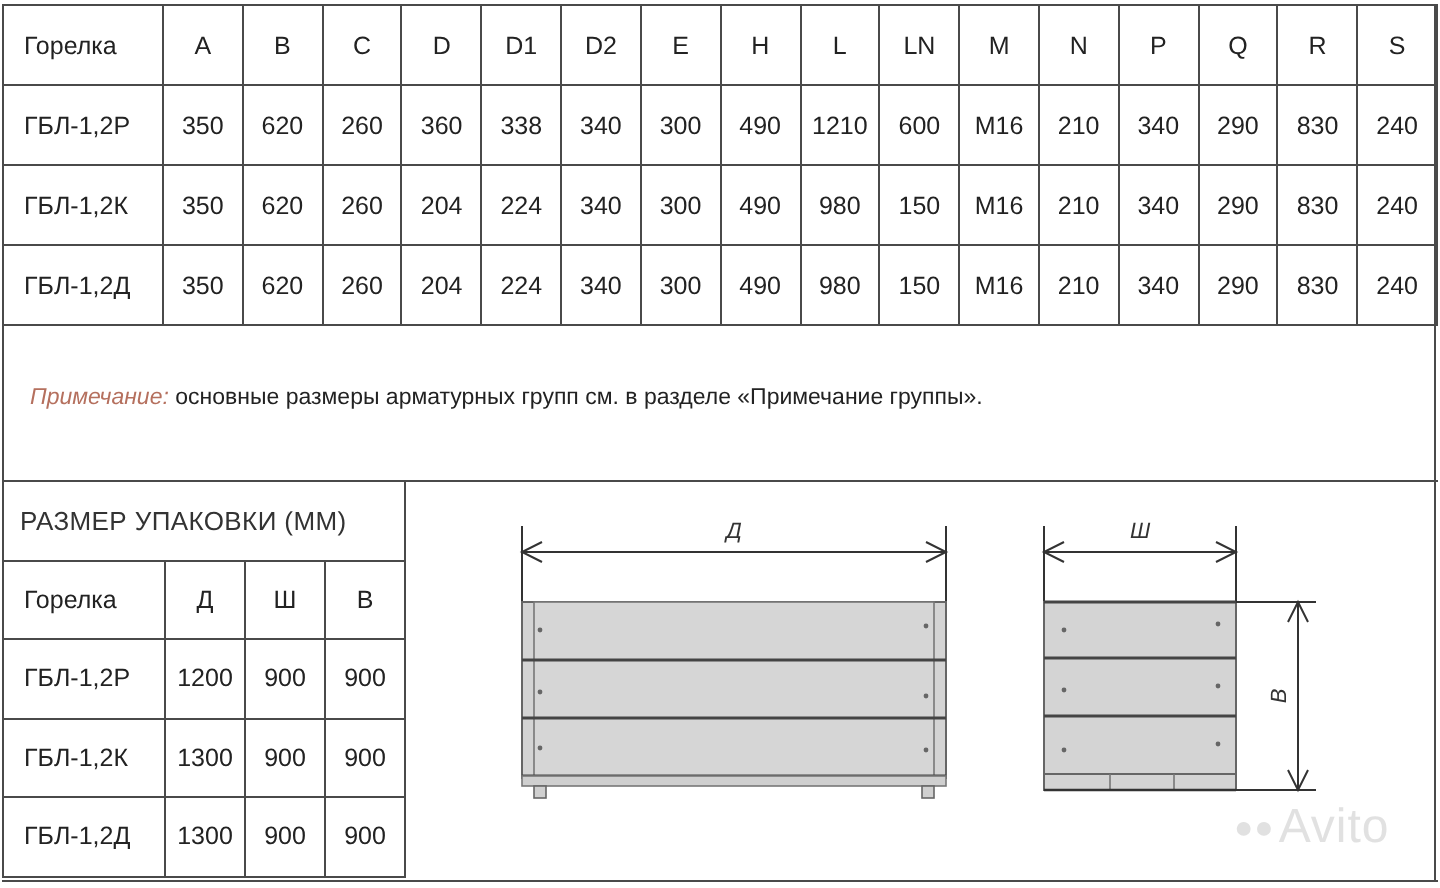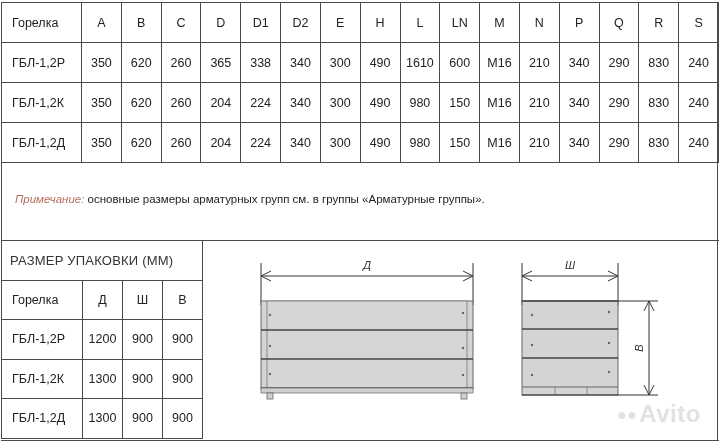--- a/index.html
+++ b/index.html
@@ -20,21 +20,21 @@
   table.pack { position:absolute; left:1px; top:240px; border-collapse:collapse;
                table-layout:fixed; width:201px; }
   table.pack td { border:1.5px solid #4a4a4a; height:38.5px; padding:0; font-size:12.5px;
                   text-align:center; vertical-align:middle; color:#222;margin-top:30px; }
   table.pack td.name { text-align:left; padding-left:10px; }
   table.pack td.title { text-align:left; padding-left:8px; font-size:13px; letter-spacing:0.2px;
                         font-weight:normal; color:#333; }
   .bottom-line { position:absolute; left:1px; top:440px; width:718px; border-top:1.5px solid #4a4a4a; }
   .right-line { position:absolute; left:717px; top:2px; height:439px; border-left:1.5px solid #4a4a4a; }
   .diagram { position:absolute; }
-  .watermark { position:absolute; left:617px; top:400px; font-size:24px; font-weight:bold;
+  .watermark { position:absolute; left:617px; top:400px; font-size:24px; font-weight:normal;
                color:rgba(200,200,200,0.55); letter-spacing:0.5px; }
   .watermark .dots { font-size:16px; vertical-align:2px; margin-right:2px; }
 </style>
 </head>
 <body>
 
 <table class="spec">
   <colgroup>
     <col style="width:80px">
     <col>
@@ -72,26 +72,26 @@
     <td>P</td>
     <td>Q</td>
     <td>R</td>
     <td>S</td>
   </tr>
   <tr>
     <td class="name">ГБЛ-1,2Р</td>
     <td>350</td>
     <td>620</td>
     <td>260</td>
-    <td>365</td>
+    <td>360</td>
     <td>338</td>
     <td>340</td>
     <td>300</td>
     <td>490</td>
-    <td>1610</td>
+    <td>1210</td>
     <td>600</td>
     <td>M16</td>
     <td>210</td>
     <td>340</td>
     <td>290</td>
     <td>830</td>
     <td>240</td>
   </tr>
   <tr>
     <td class="name">ГБЛ-1,2К</td>
@@ -131,21 +131,21 @@
     <td>830</td>
     <td>240</td>
   </tr>
 </tbody>
   </table>
 
 <div style="position:absolute;left:1px;top:162px;height:80px;border-left:1.5px solid #4a4a4a;"></div>
 <div class="right-line"></div>
 
 <div class="note">
-  <span class="label">Примечание:</span><span> основные размеры арматурных групп см. в группы «Арматурные группы».</span>
+  <span class="label">Примечание:</span><span> основные размеры арматурных групп см. в разделе «Примечание группы».</span>
 </div>
 
 <div class="divider"></div>
 
 <table class="pack">
   <colgroup>
     <col style="width:81px">
       <col style="width:40px">
       <col style="width:40px">
       <col style="width:40px">

